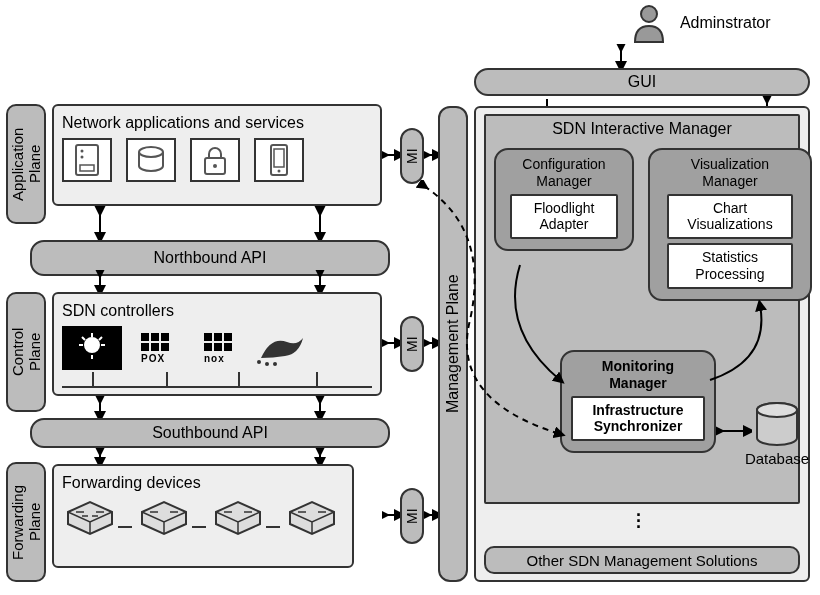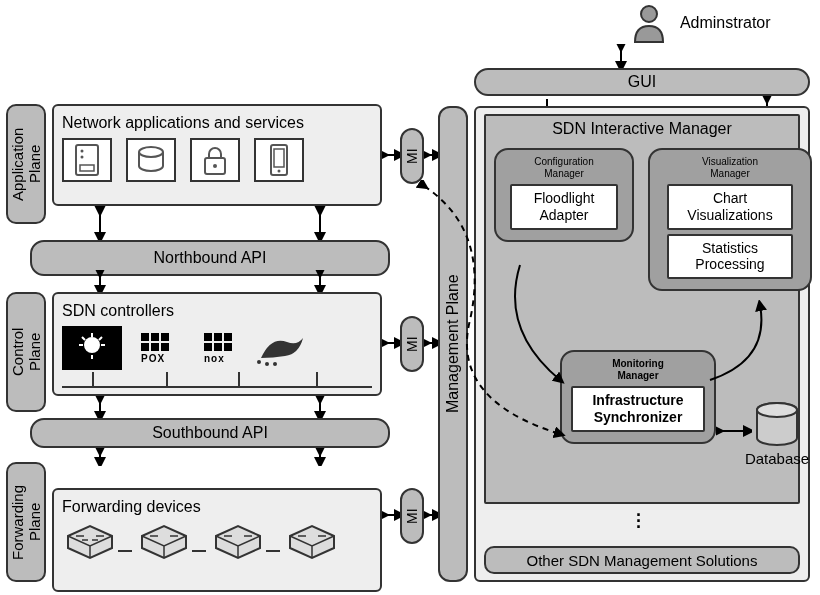--- a/index.html
+++ b/index.html
@@ -11,21 +11,21 @@
   .icon-row { display: flex; gap: 14px; margin-top: 4px; }
   .icon-box { width: 50px; height: 44px; background: #fff; border: 2px solid #333; display: flex; align-items: center; justify-content: center; font-size: 20px; }
   .controller-row { display: flex; gap: 3px; margin-top: 4px; position: relative; }
   .ctrl-icon { width: 60px; height: 44px; display: flex; align-items: center; justify-content: center; font-size: 12px; font-weight: bold; }
   .mi-bar { position: absolute; background: #bcbcbc; border: 2px solid #333; border-radius: 12px; writing-mode: vertical-rl; transform: rotate(180deg); text-align: center; display: flex; align-items: center; justify-content: center; font-size: 14px; }
   .mgmt-plane-bar { position: absolute; background: #bcbcbc; border: 2px solid #333; border-radius: 12px; writing-mode: vertical-rl; transform: rotate(180deg); text-align: center; display: flex; align-items: center; justify-content: center; font-size: 16px; }
   .mgmt-panel { position: absolute; background: #eee; border: 2px solid #333; border-radius: 6px; }
   .sdn-interactive { position: absolute; background: #bcbcbc; border: 2px solid #333; border-radius: 2px; }
   .sdn-interactive .title { text-align: center; font-size: 16px; padding: 4px; }
   .manager-box { position: absolute; background: #a0a0a0; border: 2px solid #333; border-radius: 14px; text-align: center; padding: 6px 6px; }
-  .manager-box .mtitle { font-size: 10px; line-height: 1.2; margin-bottom: 4px; text-align: center; }
+  .manager-box .mtitle { font-size: 14px; line-height: 1.2; margin-bottom: 4px; text-align: center; }
   .sub-box { background: #fff; border: 2px solid #333; border-radius: 2px; font-size: 14px; padding: 4px 6px; margin: 4px auto; line-height: 1.2; }
   .db { position: absolute; text-align: center; }
   .db svg { display: block; margin: 0 auto; }
   .othersol { position: absolute; background: #bcbcbc; border: 2px solid #333; border-radius: 10px; text-align: center; display: flex; align-items: center; justify-content: center; font-size: 15px; }
   .dots { position: absolute; font-size: 18px; font-weight: bold; line-height: 6px; }
   .admin { position: absolute; text-align: center; font-size: 16px; }
   .arrow { position: absolute; }
   .switch-row { display: flex; gap: 18px; margin-top: 6px; align-items: center; }
   .switch { width: 56px; height: 38px; display:flex; align-items:center; justify-content:center; }
   .conn-line { position: absolute; background: #333; }
@@ -151,21 +151,21 @@
   <line x1="240" y1="3" x2="240" y2="21" stroke="#000" stroke-width="2" marker-start="url(#ah1)" marker-end="url(#ah1)"></line>
 </svg>
 
 <div class="horizontal-bar" style="left:30px; top:418px; width:360px; height:30px;">Southbound API</div>
 
 <svg class="arrow" style="left:80px; top:448px; width:280px; height:18px;">
   <line x1="20" y1="3" x2="20" y2="15" stroke="#000" stroke-width="2" marker-start="url(#ah1)" marker-end="url(#ah1)"></line>
   <line x1="240" y1="3" x2="240" y2="15" stroke="#000" stroke-width="2" marker-start="url(#ah1)" marker-end="url(#ah1)"></line>
 </svg>
 
-<div class="panel" style="left:52px; top:488px; width:330px; height:104px;">
+<div class="panel" style="left:52px; top:464px; width:302px; height:104px;">
   <div class="panel-title">Forwarding devices</div>
   <div class="switch-row">
     <div class="switch">
       <svg width="56" height="38" viewBox="0 0 56 38">
           <path d="M6 14 L28 4 L50 14 L50 26 L28 36 L6 26 Z" fill="#ddd" stroke="#333" stroke-width="2"></path>
           <path d="M6 14 L28 24 L50 14 M28 24 L28 36" fill="none" stroke="#333" stroke-width="1.5"></path>
           <path d="M14 14 l8 0 M34 14 l8 0 M20 18 l6 0 M30 18 l6 0" stroke="#333" stroke-width="1.5"></path>
         </svg>
     </div>
     <div class="switch">

